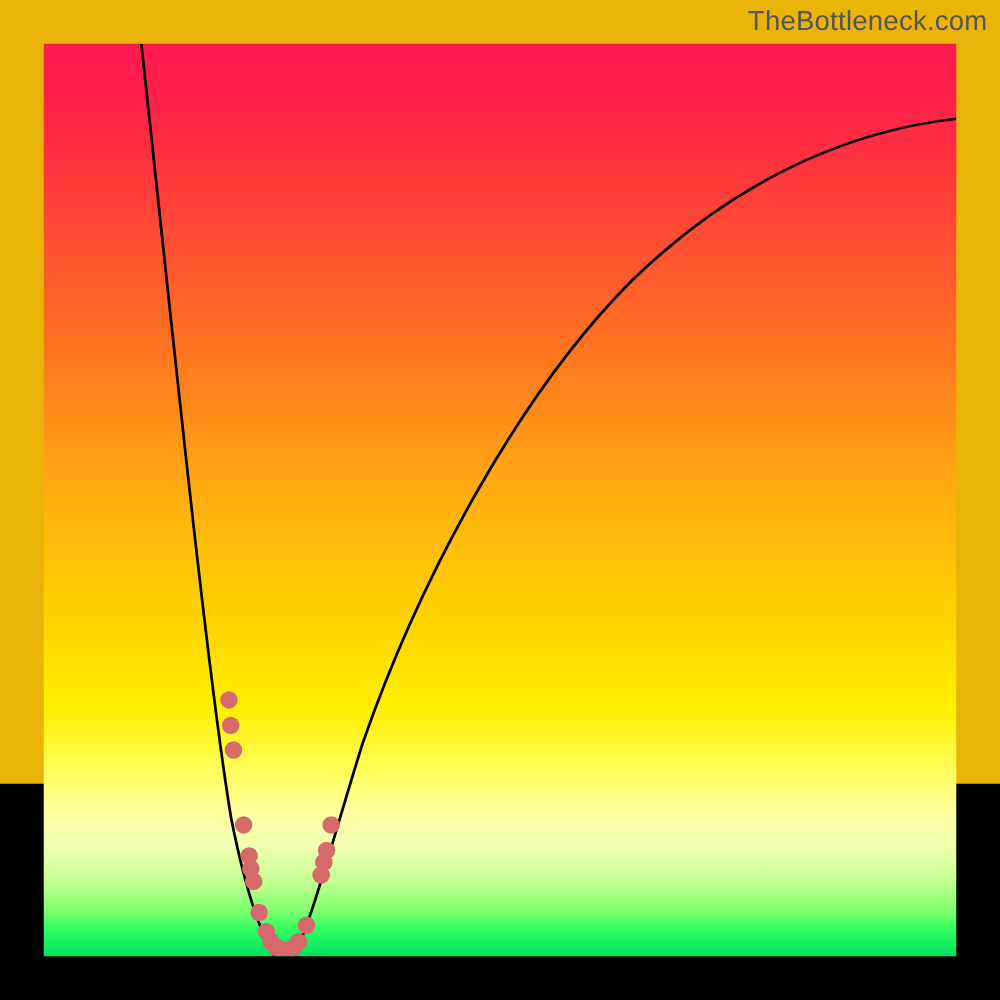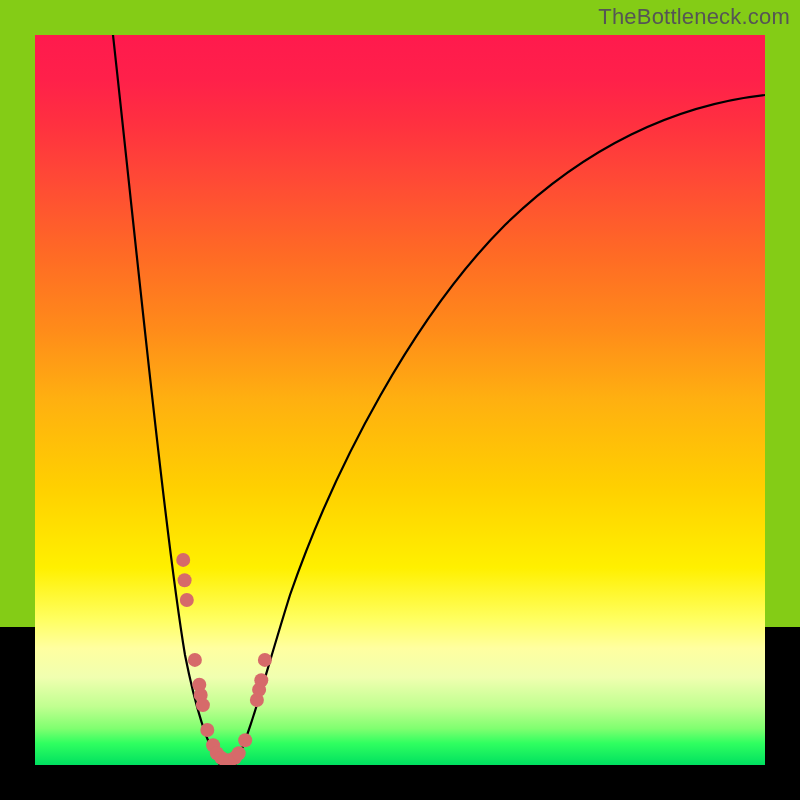--- a/index.html
+++ b/index.html
@@ -8,21 +8,21 @@
     width: 800px;
     height: 800px;
     background: #000;
     overflow: hidden;
     font-family: Arial, Helvetica, sans-serif;
   }
   .outer {
     position: relative;
     width: 800px;
     height: 627px;
-    background: #84cc16;
+    background: #eab308;
   }
   .plot {
     position: absolute;
     left: 35px;
     top: 35px;
     width: 730px;
     height: 730px;
     background: linear-gradient(
       to bottom,
       #ff1a4d 0%,

